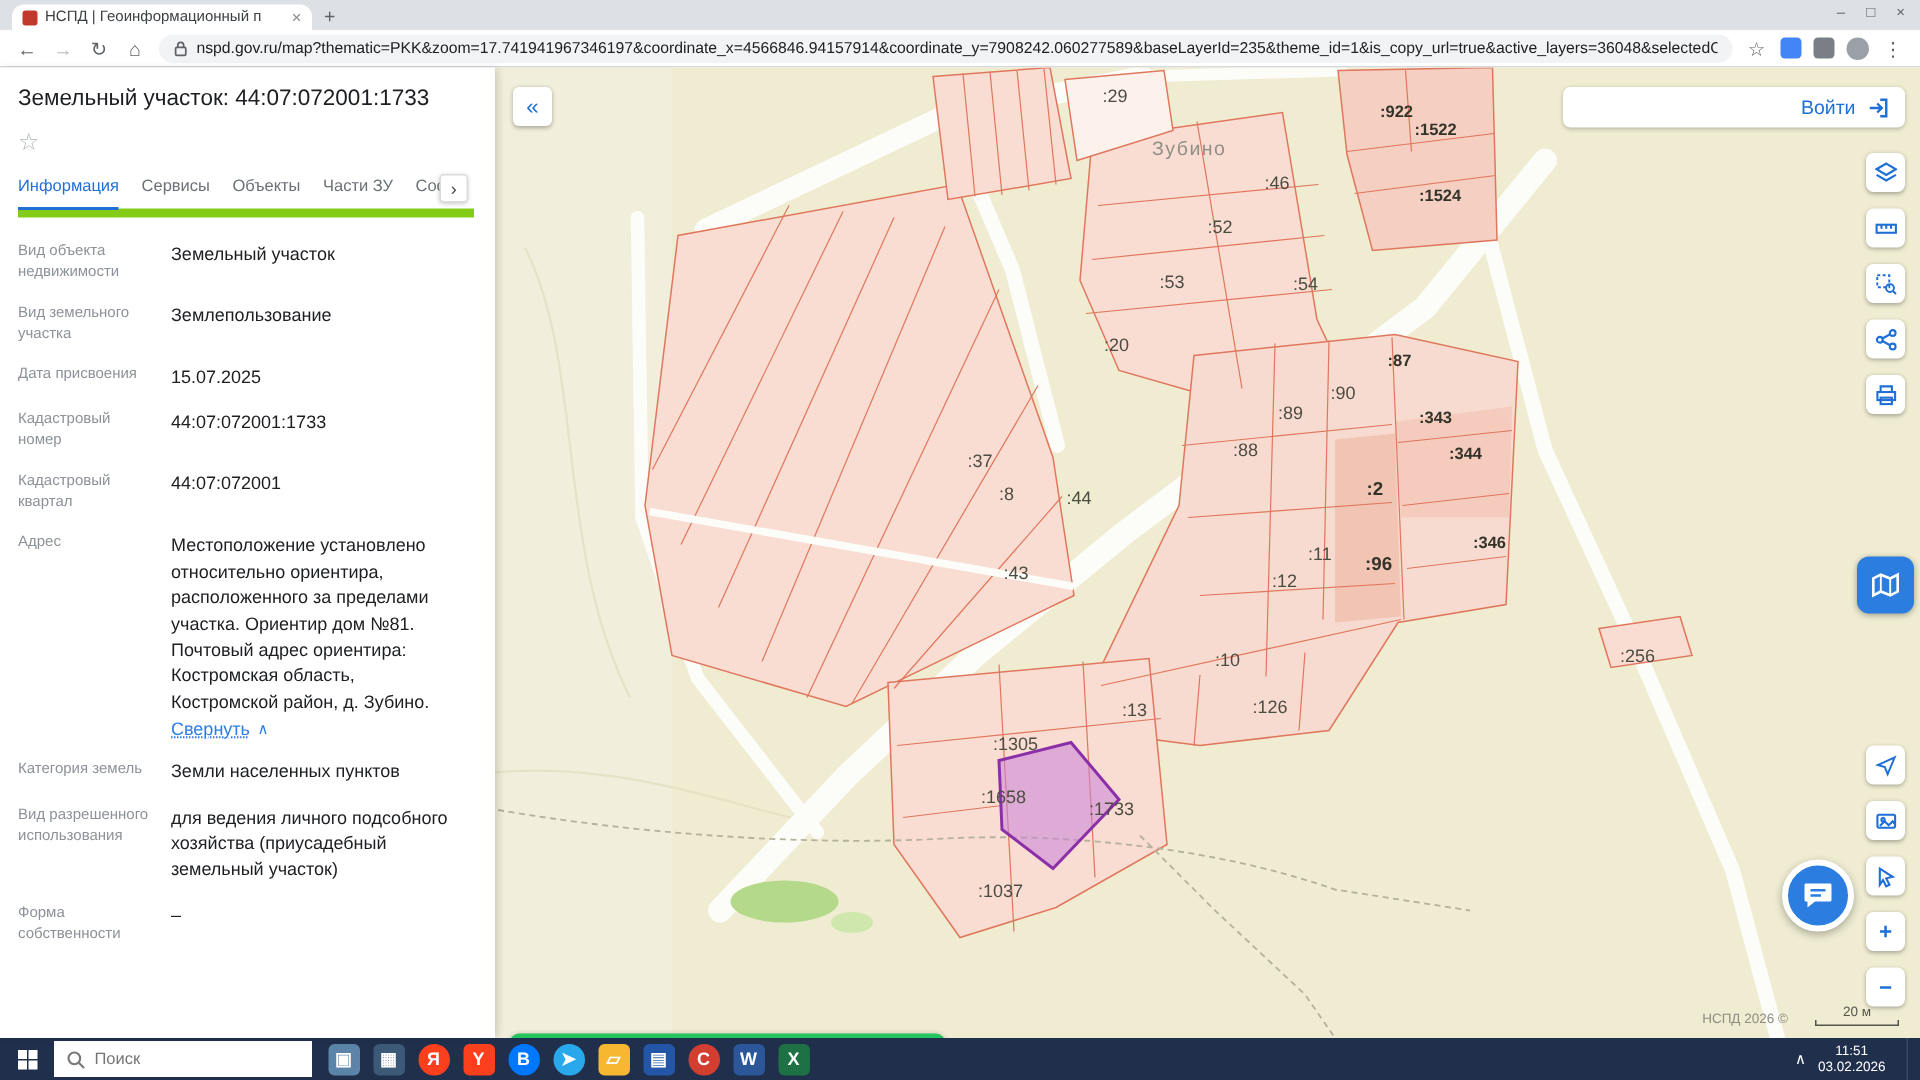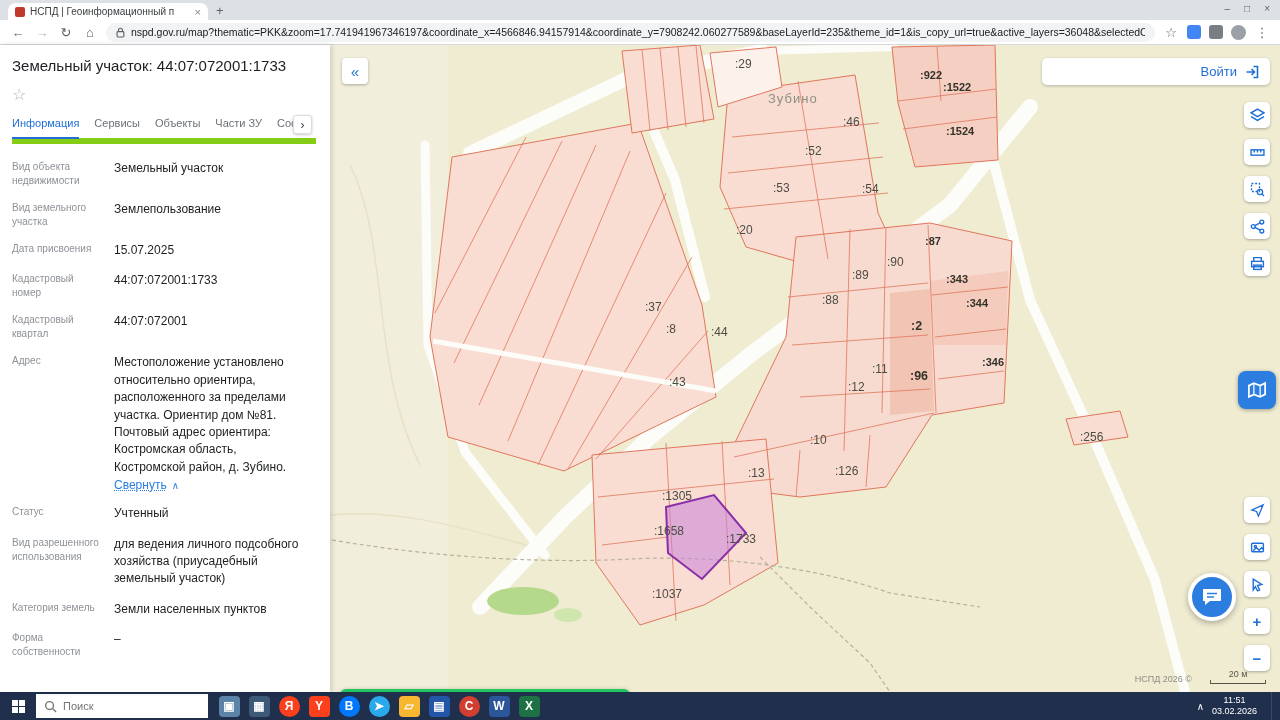--- a/index.html
+++ b/index.html
@@ -167,35 +167,29 @@
             <div class="flabel">Адрес</div>
             <div class="fvalwrap">
               <div class="fvalue">Местоположение установлено относительно ориентира, расположенного за пределами участка. Ориентир дом №81. Почтовый адрес ориентира: Костромская область, Костромской район, д. Зубино.</div>
               <div class="linkrow">
                 <a class="collapse-link">Свернуть</a>
                 <span class="link-chev">∧</span>
               </div>
             </div>
           </div>
           <div class="frow">
-            <div class="flabel">Статус</div>
-            <div class="fvalwrap">
-              <div class="fvalue">Учтенный</div>
+            <div class="flabel">Категория земель</div>
+            <div class="fvalwrap">
+              <div class="fvalue">Земли населенных пунктов</div>
             </div>
           </div>
           <div class="frow">
             <div class="flabel">Вид разрешенного использования</div>
             <div class="fvalwrap">
               <div class="fvalue">для ведения личного подсобного хозяйства (приусадебный земельный участок)</div>
-            </div>
-          </div>
-          <div class="frow">
-            <div class="flabel">Категория земель</div>
-            <div class="fvalwrap">
-              <div class="fvalue">Земли населенных пунктов</div>
             </div>
           </div>
           <div class="frow">
             <div class="flabel">Форма собственности</div>
             <div class="fvalwrap">
               <div class="fvalue">–</div>
             </div>
           </div>
         </div>
     </div>

